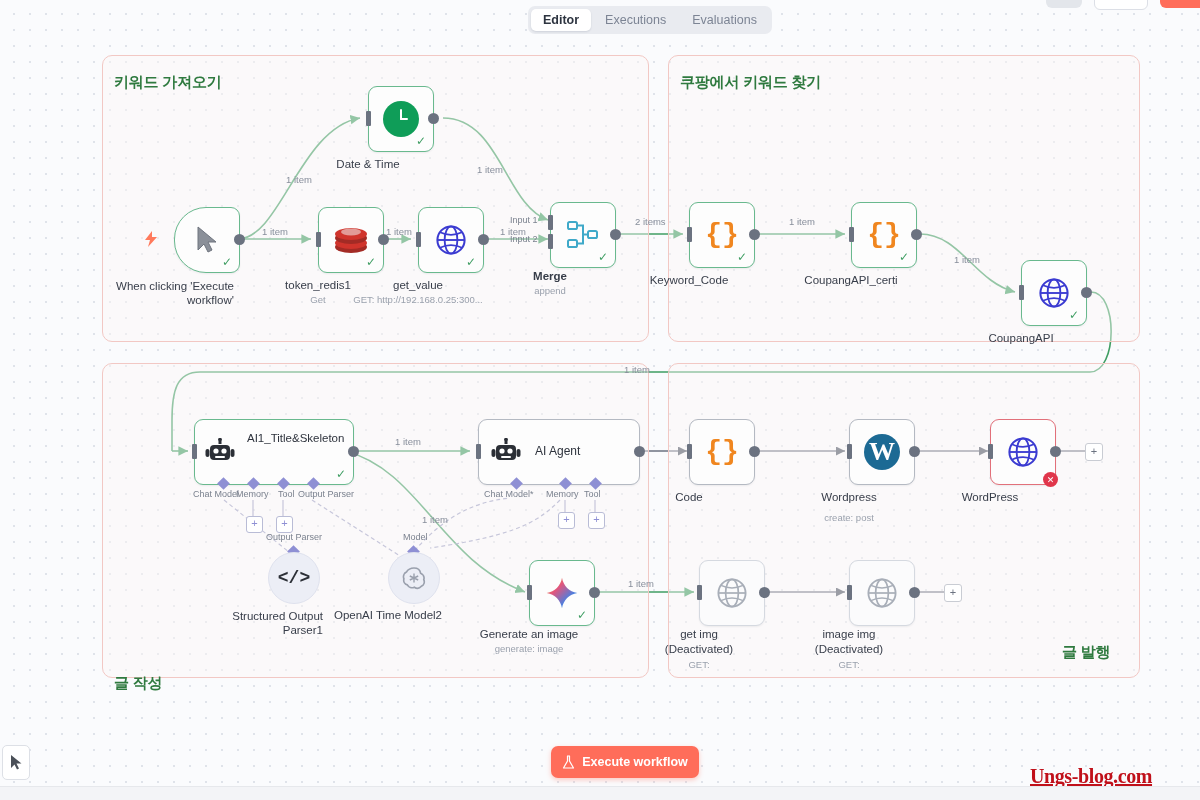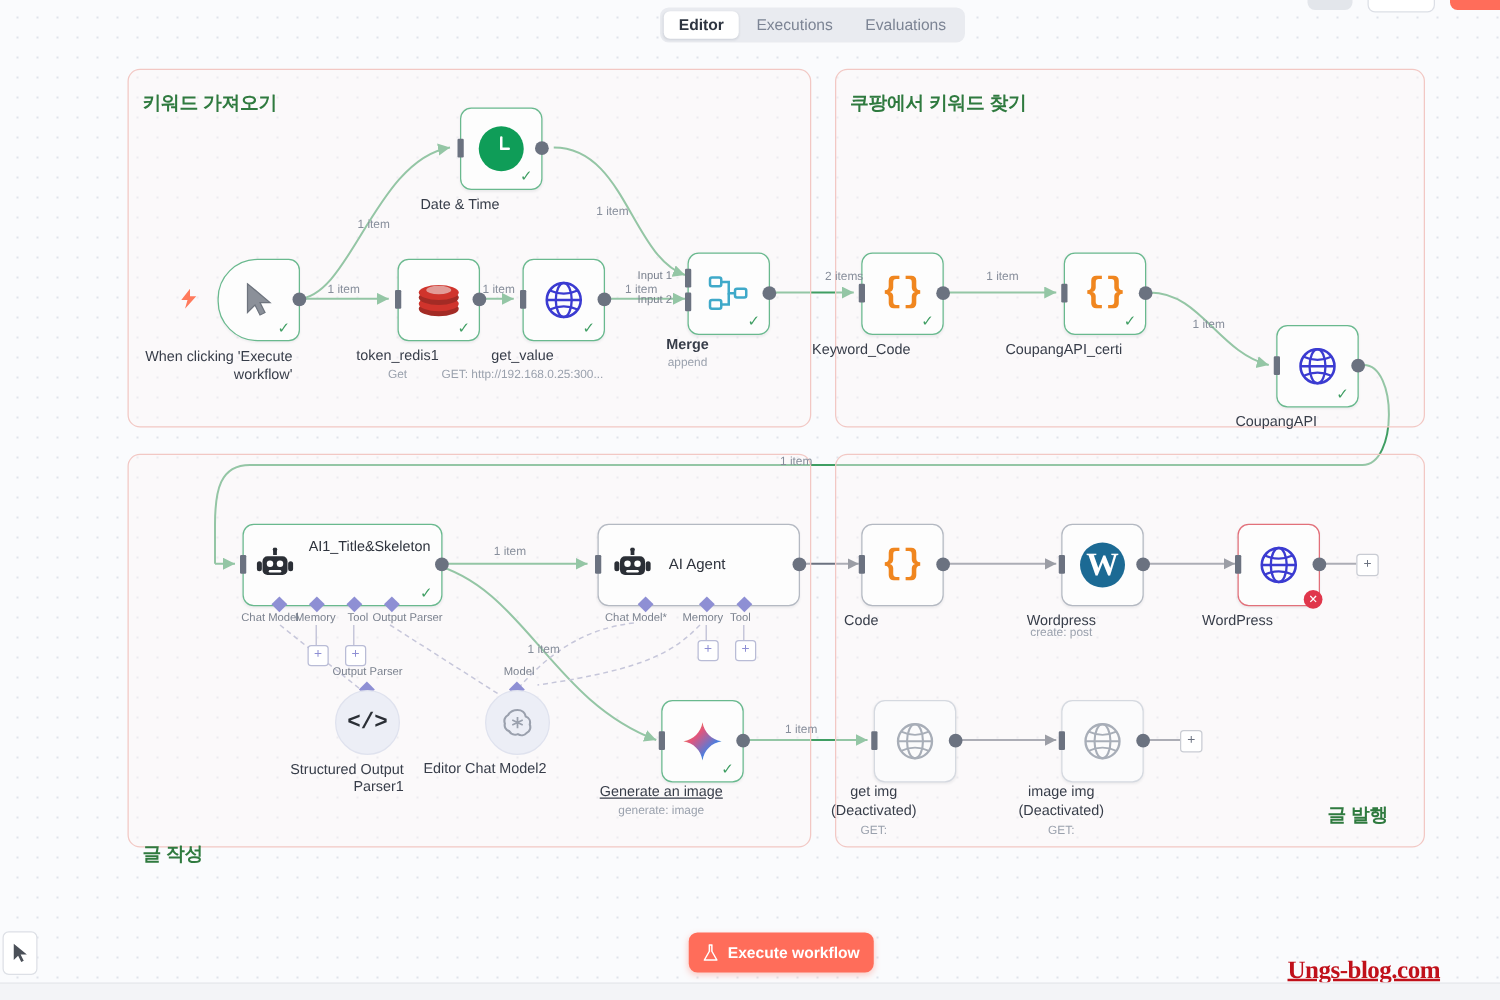--- a/index.html
+++ b/index.html
@@ -412,54 +412,54 @@
   <div class="diamond" style="left:21px;top:-5px;"></div>
   <div class="subnode">
     <svg width="26" height="26" viewBox="0 0 26 26">
       <path d="M13,3 C16.6,3 19.1,5.3 19.6,8.2 C22.3,9.2 23.6,11.9 22.8,14.6
                C23.9,17.2 22.9,20.1 20.4,21.3 C18.6,23.4 15.6,23.8 13.3,22.3
                C10.7,23.4 7.7,22.4 6.3,19.9 C3.7,19.1 2.2,16.5 2.9,13.9
                C1.9,11.3 2.9,8.3 5.4,7.1 C7,4.3 10,3 13,3 Z" fill="none" stroke="#9aa0ad" stroke-width="1.7"></path>
       <path d="M13,8.5 L13,17.5 M8.8,11 L17.2,15 M8.8,15 L17.2,11" fill="none" stroke="#9aa0ad" stroke-width="1.4"></path>
     </svg>
   </div>
-  <div class="nlabel" style="top:57px;">Editor Chat Model2</div>
+  <div class="nlabel" style="top:57px;">OpenAI Time Model2</div>
 </div>
 
 <div class="node" style="left:529px;top:560px;">
   <div class="nbox">
     <svg width="36" height="36" viewBox="0 0 40 40">
       <path d="M20,3 C21.5,12 28,18.5 37,20 C28,21.5 21.5,28 20,37
                C18.5,28 12,21.5 3,20 C12,18.5 18.5,12 20,3 Z" fill="url(#gem)"></path>
     </svg>
     <div class="check">✓</div>
     <div class="inport"></div>
     <div class="outdot"></div>
   </div>
-  <div class="nlabel" style="top:68px;text-decoration:underline;">Generate an image</div>
+  <div class="nlabel" style="top:68px;">Generate an image</div>
   <div class="nsub" style="top:83px;">generate: image</div>
 </div>
 
 <div class="node" style="left:689px;top:419px;">
   <div class="nbox grey">
     <div class="codebr">{}</div>
     <div class="inport"></div>
     <div class="outdot"></div>
   </div>
   <div class="nlabel">Code</div>
 </div>
 
 <div class="node" style="left:849px;top:419px;">
   <div class="nbox grey">
     <div class="wp-circle">W</div>
     <div class="inport"></div>
     <div class="outdot"></div>
   </div>
   <div class="nlabel">Wordpress</div>
-  <div class="nsub" style="top:82px;">create: post</div>
+  <div class="nsub" style="top:93px;">create: post</div>
 </div>
 
 <div class="node" style="left:990px;top:419px;">
   <div class="nbox err">
     <svg class="globe" viewBox="0 0 40 40">
       <circle cx="20" cy="20" r="16" fill="none" stroke="#3b3bd1" stroke-width="2.4"></circle>
       <ellipse cx="20" cy="20" rx="7.5" ry="16" fill="none" stroke="#3b3bd1" stroke-width="2.2"></ellipse>
       <line x1="4" y1="20" x2="36" y2="20" stroke="#3b3bd1" stroke-width="2.2"></line>
       <path d="M7,11 Q20,17 33,11" fill="none" stroke="#3b3bd1" stroke-width="2"></path>
       <path d="M7,29 Q20,23 33,29" fill="none" stroke="#3b3bd1" stroke-width="2"></path>
@@ -505,21 +505,21 @@
   <div class="nlabel" style="top:83px;">(Deactivated)</div>
   <div class="nsub" style="top:99px;">GET:</div>
 </div>
 <div class="plusbtn" style="left:944px;top:584px;width:16px;height:16px;line-height:14px;color:#6b7280;border-color:#c9ccd3;">+</div>
 
 <div class="elabel" style="left:286px;top:174px;">1 item</div>
 <div class="elabel" style="left:262px;top:226px;">1 item</div>
 <div class="elabel" style="left:477px;top:164px;">1 item</div>
 <div class="elabel" style="left:386px;top:226px;">1 item</div>
 <div class="elabel" style="left:500px;top:226px;">1 item</div>
-<div class="elabel" style="left:635px;top:216px;margin-left:25px;">2 items</div>
+<div class="elabel" style="left:635px;top:216px;">2 items</div>
 <div class="elabel" style="left:789px;top:216px;">1 item</div>
 <div class="elabel" style="left:954px;top:254px;">1 item</div>
 <div class="elabel" style="left:624px;top:364px;">1 item</div>
 <div class="elabel" style="left:395px;top:436px;">1 item</div>
 <div class="elabel" style="left:422px;top:514px;">1 item</div>
 <div class="elabel" style="left:628px;top:578px;">1 item</div>
 
 <div id="execbtn">
   <svg width="13" height="15" viewBox="0 0 13 15">
     <path d="M5,1 L8,1 M5.5,1 L5.5,6 L1.5,13 L11.5,13 L7.5,6 L7.5,1" fill="none" stroke="#fff" stroke-width="1.2" stroke-linejoin="round"></path>

